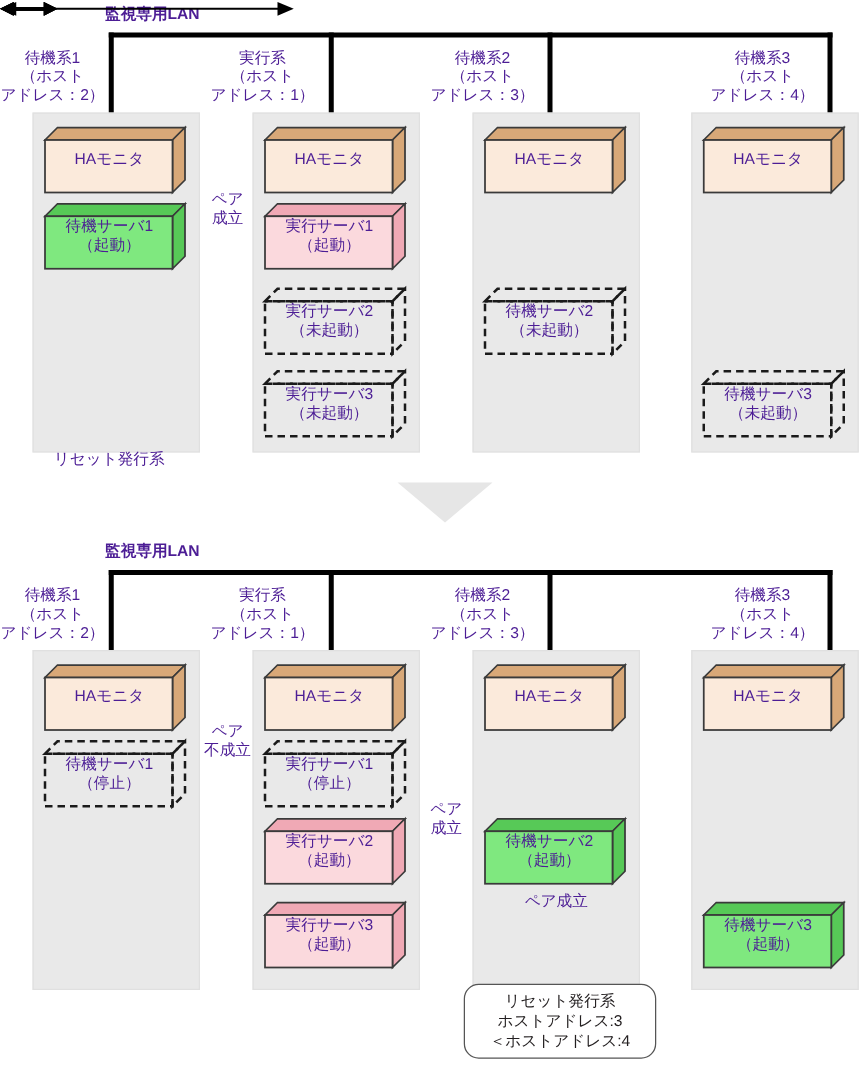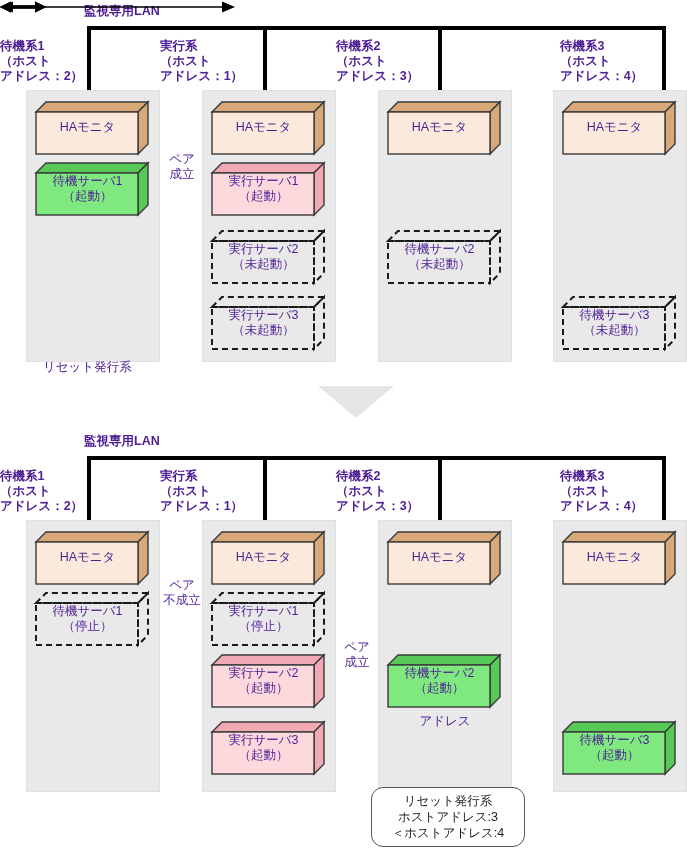--- a/index.html
+++ b/index.html
@@ -6,21 +6,21 @@
   body{
     width:687px;height:856px;position:relative;overflow:hidden;
     font-family:"Liberation Sans","DejaVu Sans",sans-serif;
     color:#231f20;
     -webkit-font-smoothing:antialiased;
   }
 
   
   .lbl{position:absolute;font-size:12.5px;line-height:15px;white-space:pre;color:#4c1d95;}
   .lbl.c{text-align:center;}
-  .lbl.r{text-align:left;font-weight:bold;}
+  .lbl.r{text-align:center;}
 
   
   .bus-h{position:absolute;background:#000;height:4px;}
   .bus-v{position:absolute;background:#000;width:4px;}
 
   
   .panel{position:absolute;background:#e9e9e9;border:1px solid #e0e0e0;}
 
   
   .box3d{position:absolute;}
@@ -302,21 +302,21 @@
 <div class="lbl c" style="left:334px;top:640px;width:46px;">ペア
 成立</div>
 <div class="arrow" style="left:336px;top:675px;width:46px;height:14px;">
   <svg width="46" height="14">
       <line x1="8" y1="7" x2="38" y2="7" stroke="#000" stroke-width="3"></line>
   <polygon points="0,7 11,1.5 11,12.5" fill="#000"></polygon>
       <polygon points="46,7 35,1.5 35,12.5" fill="#000"></polygon>
     </svg>
 </div>
 
-<div class="lbl c" style="left:390px;top:714px;width:110px;">アドレス</div>
+<div class="lbl c" style="left:390px;top:714px;width:110px;">ペア成立</div>
 <div class="arrow" style="left:329px;top:735px;width:235px;height:14px;">
   <svg width="235" height="14">
       <line x1="7" y1="7" x2="228" y2="7" stroke="#000" stroke-width="1.6"></line>
   <polygon points="0,7 13,1.5 13,12.5" fill="#000"></polygon>
       <polygon points="235,7 222,1.5 222,12.5" fill="#000"></polygon>
     </svg>
 </div>
 
 <div class="note" style="left:371px;top:787px;width:152px;height:58px;">リセット発行系
 ホストアドレス:3

